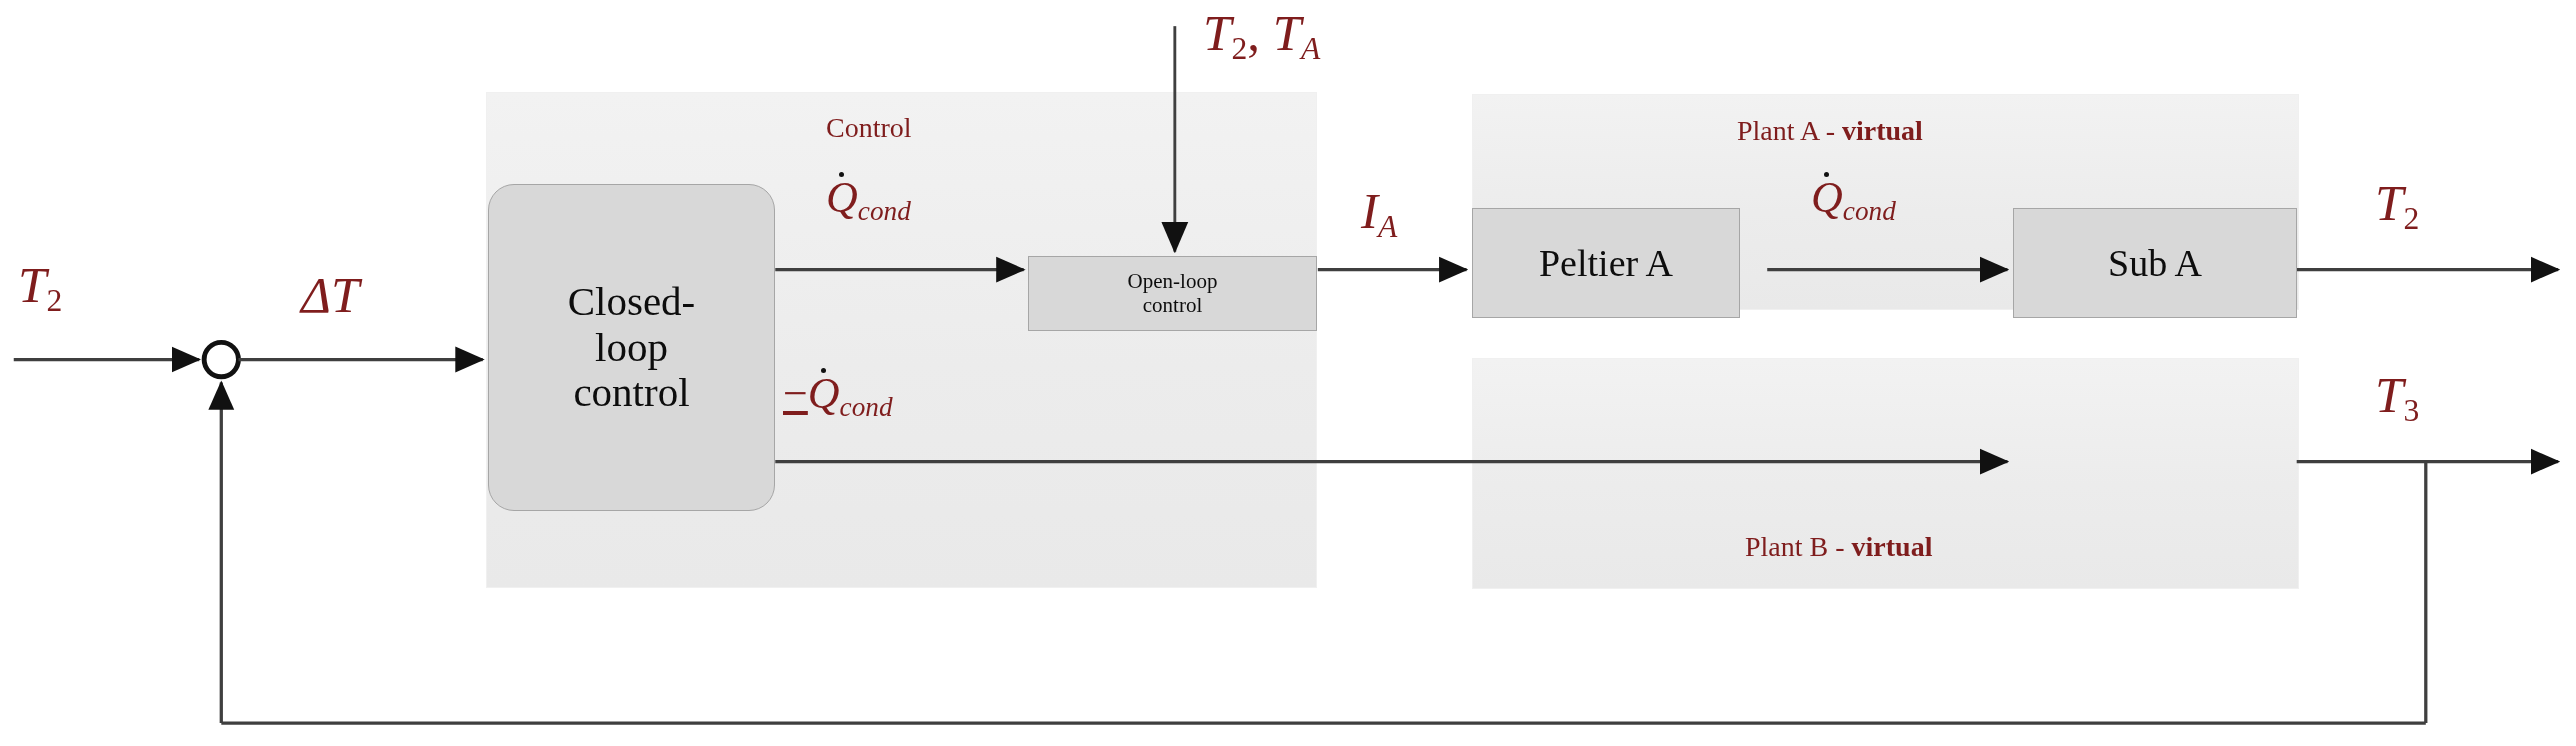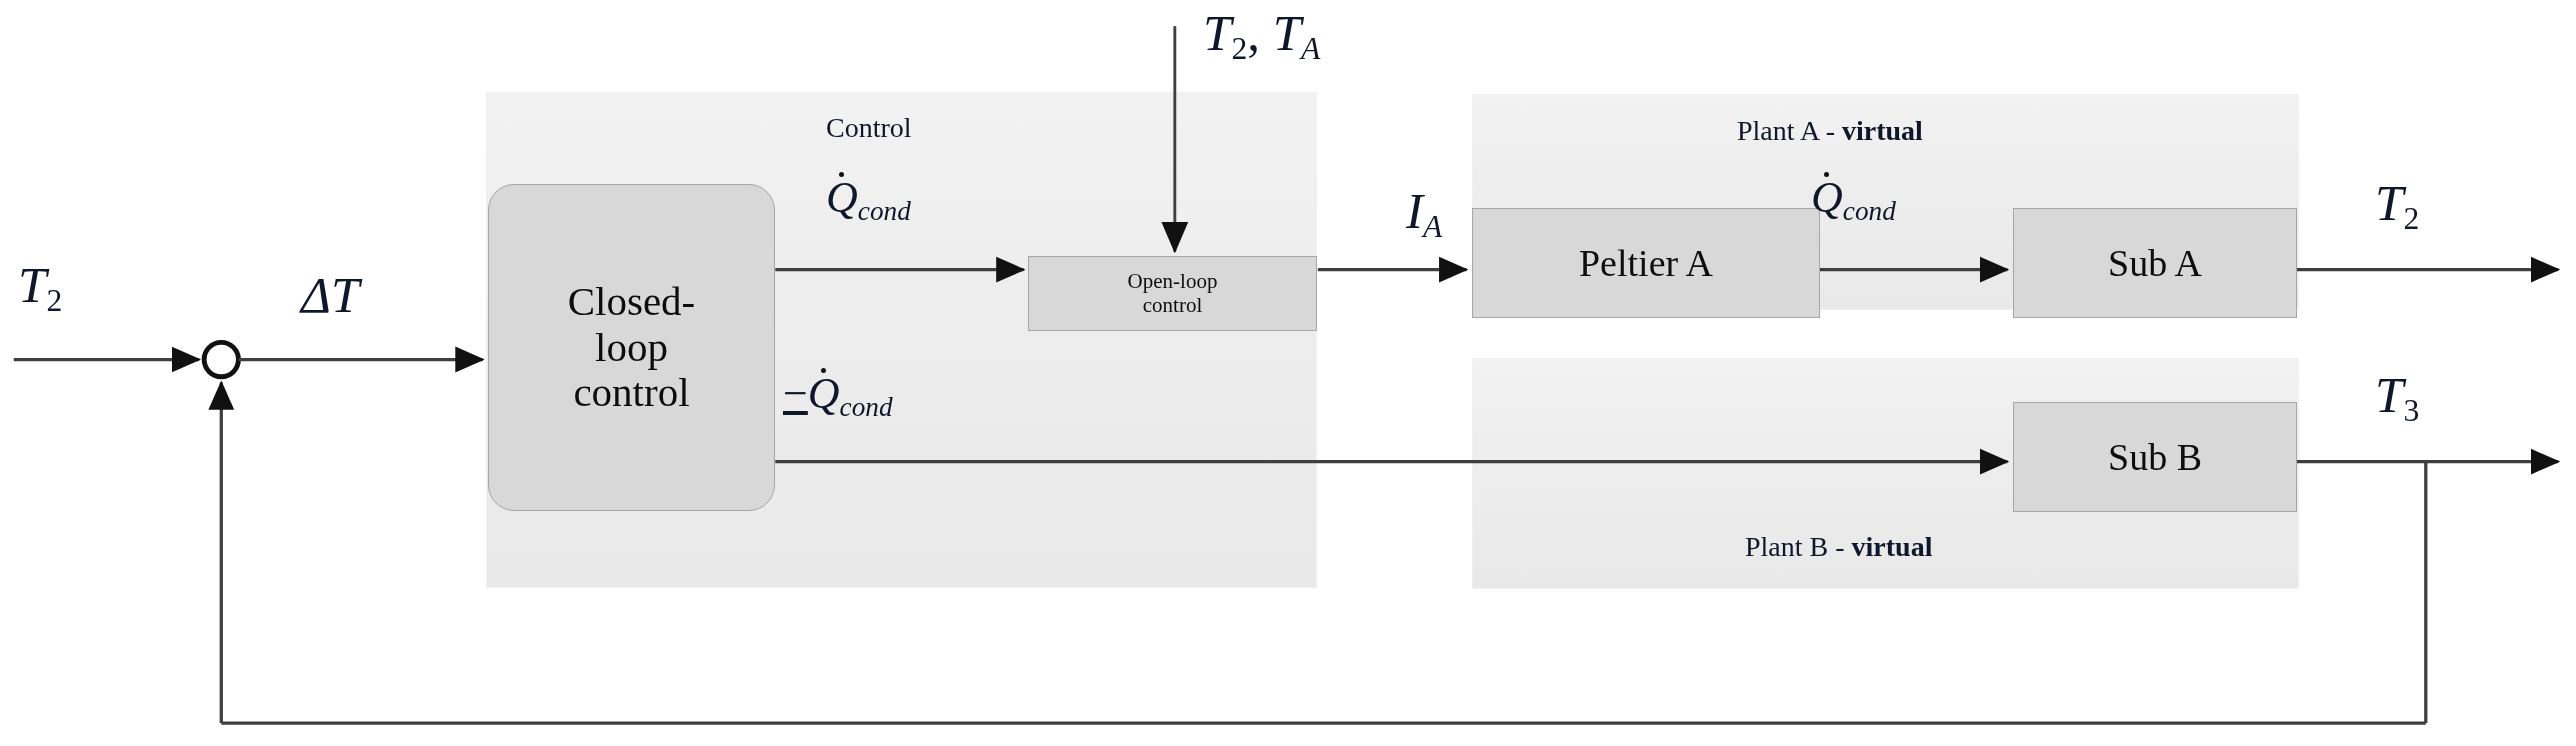--- a/index.html
+++ b/index.html
@@ -42,21 +42,21 @@
     color: #0d0d0d;
     line-height: 1.12;
   }
   .block-lg { font-size: 41px; border-radius: 26px; }
   .block-md { font-size: 38px; }
   .block-sm { font-size: 21px; }
 
   
   .lbl {
     position: absolute;
-    color: #0f172a;
+    color: #7f1d1d;
     white-space: nowrap;
     line-height: 1;
   }
   .lbl-group-title {
     font-size: 28px;
     text-align: center;
   }
   .lbl-group-title b { font-weight: bold; }
   .lbl-signal {
     font-size: 44px;
@@ -151,31 +151,28 @@
     </span>
   </div>
 
   <div class="block block-sm" style="left:1028px; top:256px; width:289px; height:75px;">
     <span style="display:block;">
       <span>Open-loop</span><br>
       <span>control</span>
     </span>
   </div>
 
-  <div class="block block-md" style="left:1472px; top:208px; width:348px; height:110px;">
+  <div class="block block-md" style="left:1472px; top:208px; width:268px; height:110px;">
     <span>Peltier A</span>
   </div>
 
   <div class="block block-md" style="left:2013px; top:208px; width:284px; height:110px;justify-content:center;">
     <span>Sub A</span>
   </div>
 
-  <div class="block block-md" style="left:2013px; top:402px; width:284px; height:110px;">
-    <span>Sub B</span>
-  </div>
 
   <div class="lbl lbl-group-title" style="left:826px; top:114px;">
     <span>Control</span>
   </div>
 
   <div class="lbl lbl-group-title" style="left:1737px; top:117px;">
     <span>Plant A - </span><b>virtual</b>
   </div>
 
   <div class="lbl lbl-group-title" style="left:1745px; top:533px;">
@@ -195,21 +192,21 @@
   </div>
 
   <div class="lbl lbl-signal" style="left:783px; top:372px;text-decoration:underline;">
     <span class="minus-pre">−</span><span class="qdot">Q</span><span class="msub">cond</span>
   </div>
 
   <div class="lbl lbl-signal-big" style="left:1203px; top:8.2px;">
     <span class="mvar">T</span><span class="msub msub-up">2</span><span class="minus-pre">,&nbsp;</span><span class="mvar">T</span><span class="msub">A</span>
   </div>
 
-  <div class="lbl lbl-signal-big" style="left:1361px; top:186px;margin-left:45px;">
+  <div class="lbl lbl-signal-big" style="left:1361px; top:186px;">
     <span class="mvar">I</span><span class="msub">A</span>
   </div>
 
   <div class="lbl lbl-signal" style="left:1811px; top:176px;">
     <span class="qdot">Q</span><span class="msub">cond</span>
   </div>
 
   <div class="lbl lbl-signal-big" style="left:2375px; top:178px;">
     <span class="mvar">T</span><span class="msub msub-up">2</span>
   </div>

